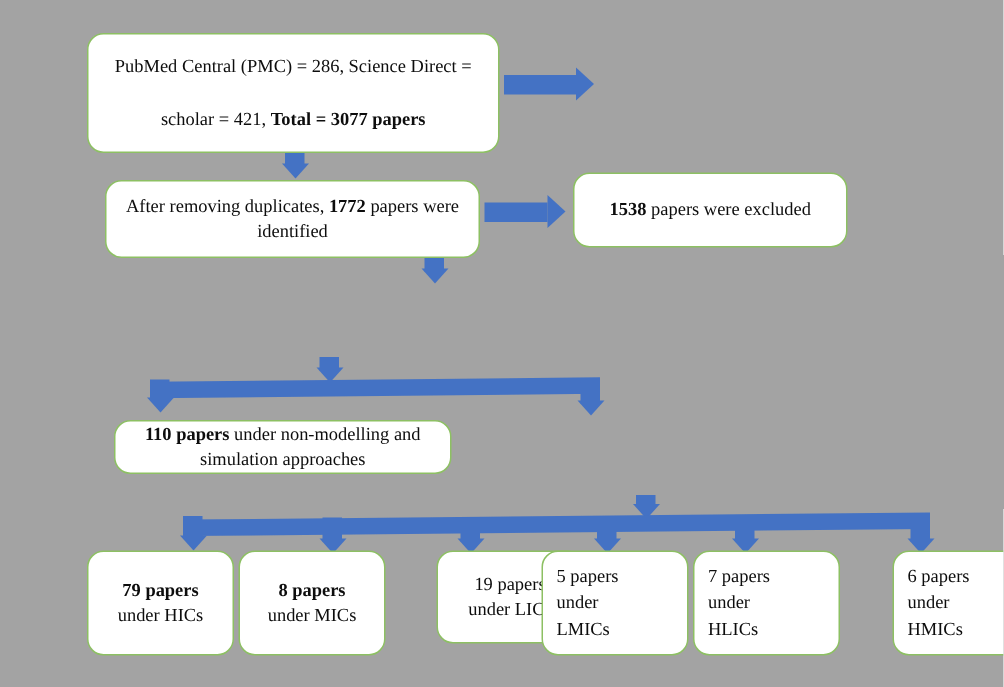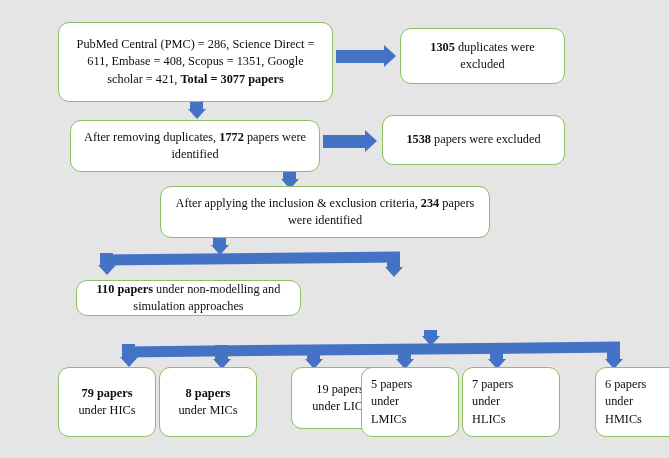--- a/index.html
+++ b/index.html
@@ -4,21 +4,21 @@
 <style>
   html, body {
     margin: 0;
     padding: 0;
     background: #ffffff;
   }
   #canvas {
     position: relative;
     width: 669px;
     height: 458px;
-    background: #e5e5e5;
+    background: #a3a3a3;
     overflow: hidden;
     font-family: "Liberation Serif", "DejaVu Serif", serif;
   }
   .box {
     position: absolute;
     box-sizing: border-box;
     background: #ffffff;
     border: 1.3px solid #8DC063;
     border-radius: 11px;
     display: flex;
@@ -66,33 +66,28 @@
   }
 </style>
 </head>
 <body>
 
 <div id="canvas">
 
   <div class="box" style="left:58px; top:22px; width:275px; height:80px;">
     <span class="txt">
       <span>PubMed Central (PMC) = 286, Science Direct =</span><br>
-      <span>611, Embase = 408, Scopus = 1351, Google</span><br>
+      <br>
       <span>scholar = 421, </span><b>Total = 3077 papers</b>
     </span>
   </div>
 
   <div class="hshaft" style="left:336px; top:50px; width:48px; height:13px;"></div>
   <div class="hhead" style="left:384px; top:45px;"></div>
 
-  <div class="box" style="left:400px; top:28px; width:165px; height:56px;">
-    <span class="txt">
-      <b>1305</b><span> duplicates were excluded</span>
-    </span>
-  </div>
 
   <div class="vshaft" style="left:190px; top:102px; width:13px; height:9px;"></div>
   <div class="vhead" style="left:187.5px; top:109px;"></div>
 
   <div class="box" style="left:70px; top:120px; width:250px; height:52px;text-align:center;">
     <span class="txt">
       <span>After removing duplicates, </span><b>1772</b><span> papers were identified</span>
     </span>
   </div>
 
@@ -101,25 +96,20 @@
 
   <div class="box" style="left:382px; top:115px; width:183px; height:50px;">
     <span class="txt">
       <b>1538</b><span> papers were excluded</span>
     </span>
   </div>
 
   <div class="vshaft" style="left:283px; top:172px; width:13px; height:9px;"></div>
   <div class="vhead" style="left:280.5px; top:179px;"></div>
 
-  <div class="box" style="left:160px; top:186px; width:330px; height:52px;">
-    <span class="txt">
-      <span>After applying the inclusion &amp; exclusion criteria, </span><b>234</b><span> papers were identified</span>
-    </span>
-  </div>
 
   <div class="vshaft" style="left:213px; top:238px; width:13px; height:9px;"></div>
   <div class="vhead" style="left:210.5px; top:245px;"></div>
 
   <div class="bar-skew" style="left:100px; top:253px; width:300px; height:11px;"></div>
   <div class="vshaft" style="left:100px; top:253px; width:13px; height:14px;"></div>
   <div class="vhead" style="left:97.5px; top:265px;"></div>
   <div class="vshaft" style="left:387px; top:255px; width:13px; height:14px;"></div>
   <div class="vhead" style="left:384.5px; top:267px;"></div>
 

